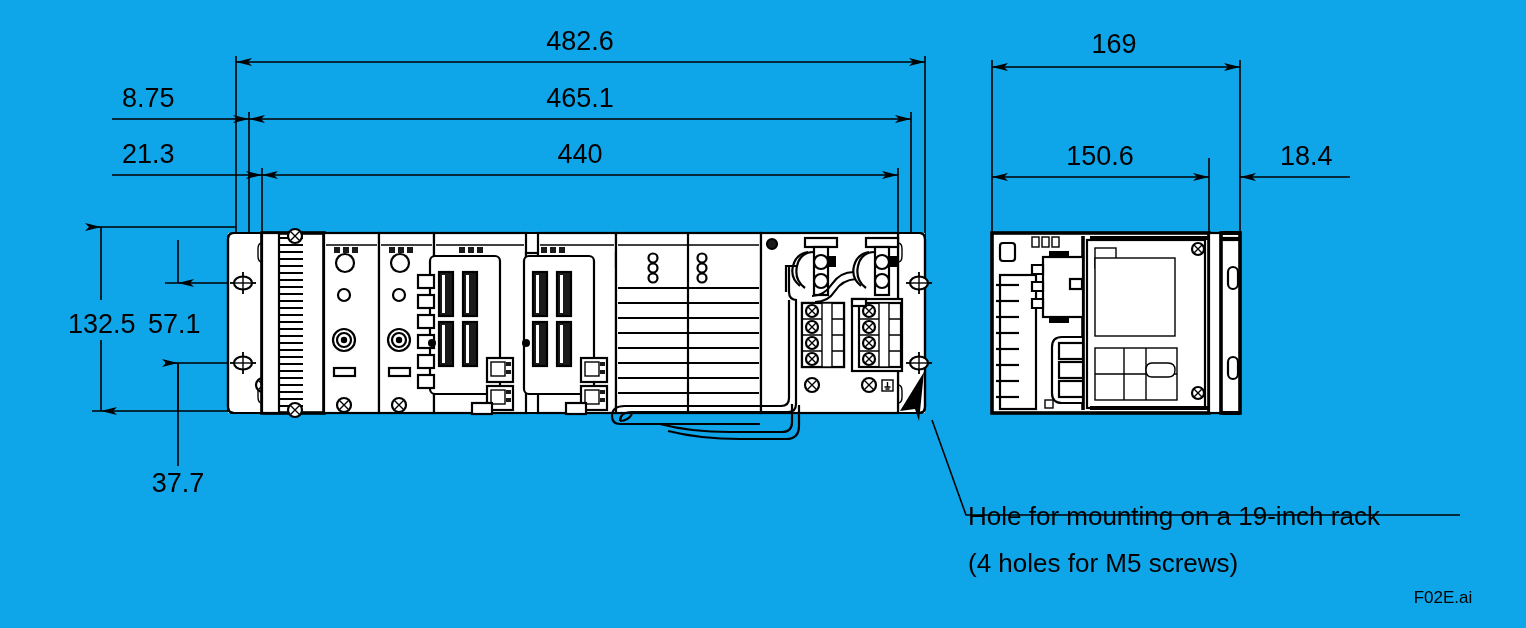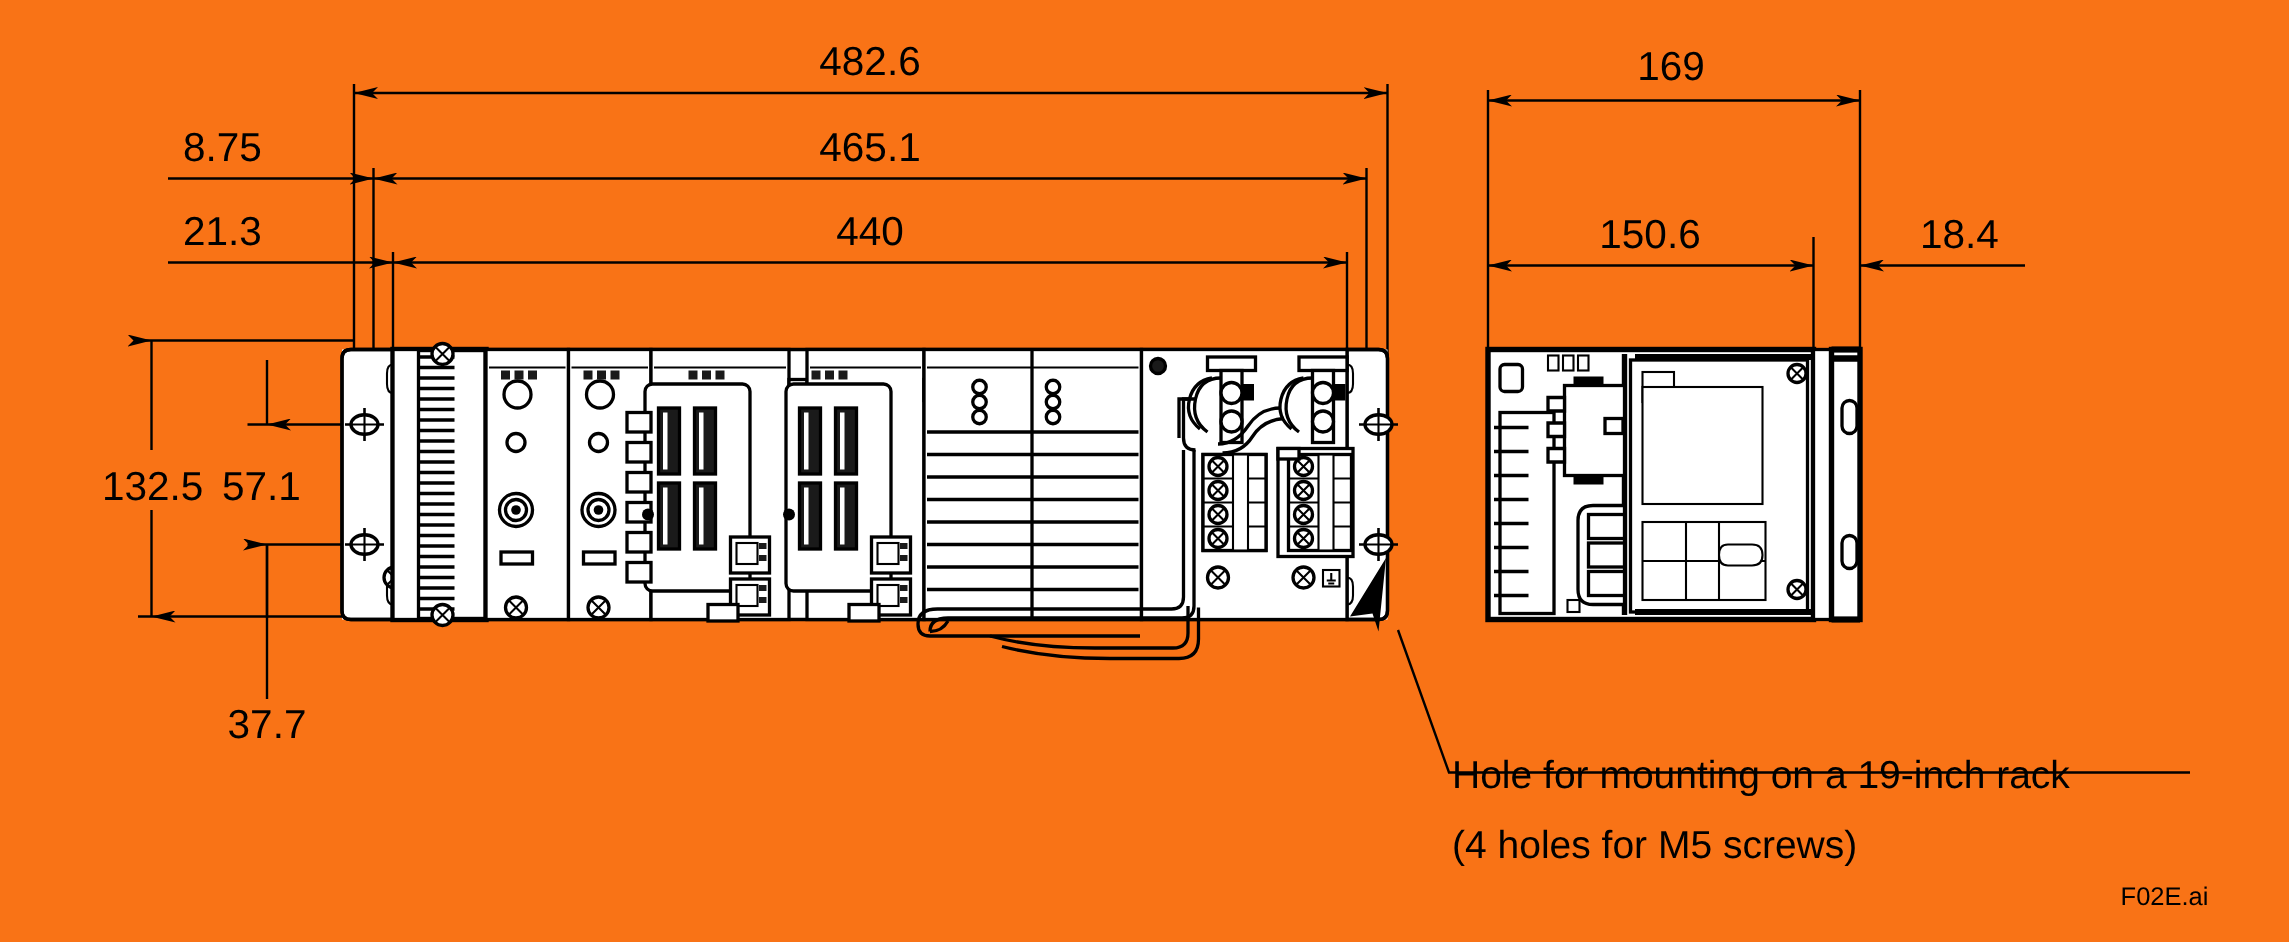--- a/index.html
+++ b/index.html
@@ -8,21 +8,21 @@
     background: #ffffff;
   }
   body {
     font-family: "Liberation Sans", sans-serif;
     color: #000000;
   }
   #page {
     position: relative;
     width: 1526px;
     height: 628px;
-    background: #f97316;
+    background: #0ea5e9;
     overflow: hidden;
   }
   #drawing-svg {
     position: absolute;
     left: 0;
     top: 0;
     width: 1526px;
     height: 628px;
     display: block;
   }

